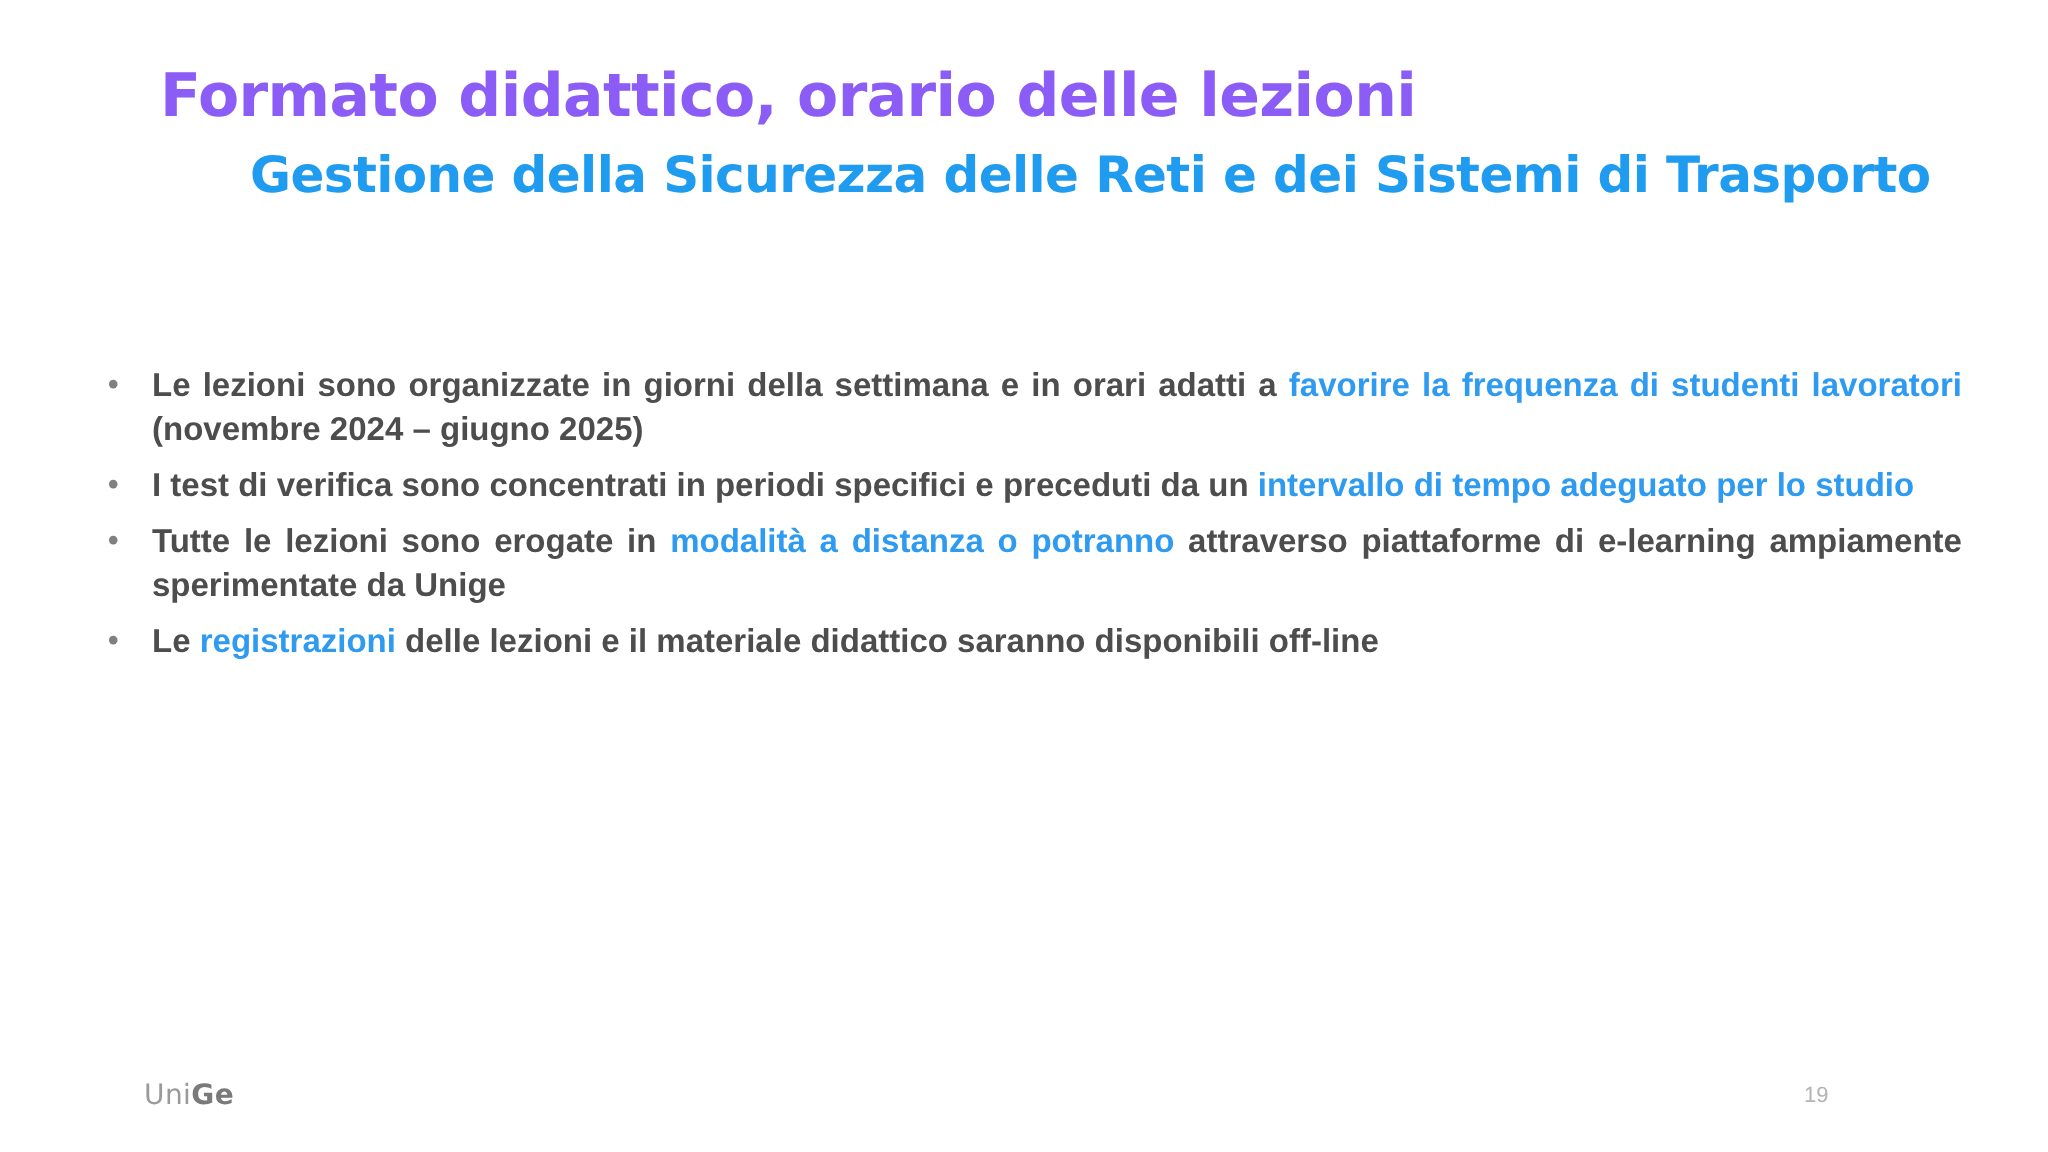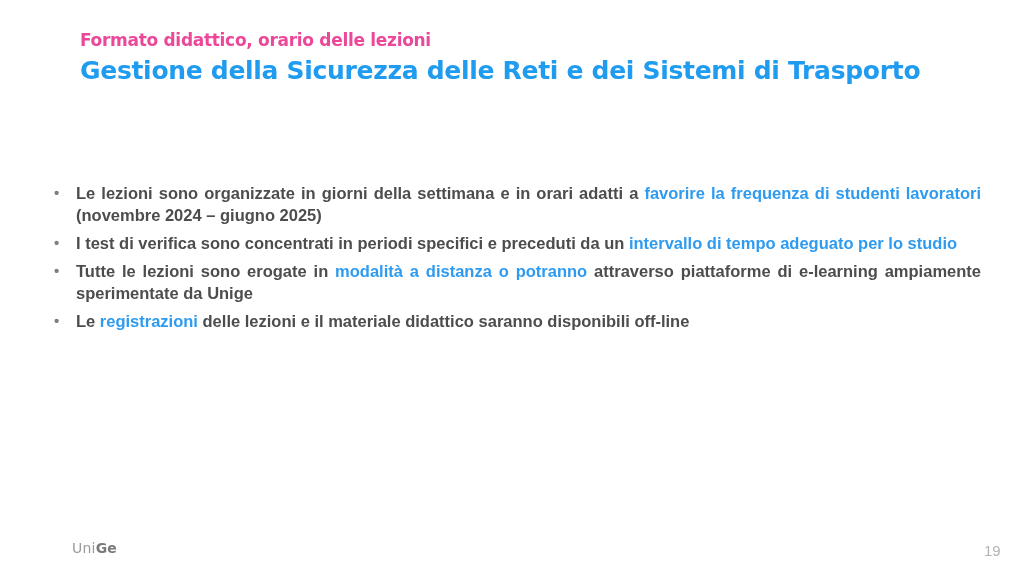--- a/index.html
+++ b/index.html
@@ -21,35 +21,36 @@
   }
   .title-block {
     position: absolute;
     left: 80px;
     top: 30px;
     width: 900px;
   }
   .title-line1 {
     font-family: "DejaVu Sans", sans-serif;
     font-weight: bold;
-    font-size: 17px;
+    font-size: 30px;
     letter-spacing: -0.3px;
-    color: #ec4899;
+    color: #8b5cf6;
     line-height: 1.25;
     white-space: nowrap;
   }
   .title-line2 {
     font-family: "DejaVu Sans", sans-serif;
     font-weight: bold;
     font-size: 25px;
     letter-spacing: -0.3px;
     color: #1f9bf0;
     line-height: 1.25;
     white-space: nowrap;
     margin-top: 4px;
+    margin-left: 45px;
   }
   .body-block {
     position: absolute;
     left: 46px;
     top: 183px;
     width: 935px;
   }
   ul.bullets {
     list-style: none;
     margin: 0;
@@ -87,23 +88,23 @@
     font-family: "DejaVu Sans", sans-serif;
     font-size: 14px;
     color: #9a9a9a;
     letter-spacing: 0.2px;
   }
   .footer-logo b {
     color: #7a7a7a;
   }
   .page-num {
     position: absolute;
-    left: 984px;
+    left: 902px;
     top: 542px;
-    font-size: 15px;
+    font-size: 11px;
     color: #b3b3b3;
   }
 </style>
 </head>
 <body>
 
 <div class="slide">
 
   <div class="title-block">
     <div class="title-line1">Formato didattico, orario delle lezioni</div>

